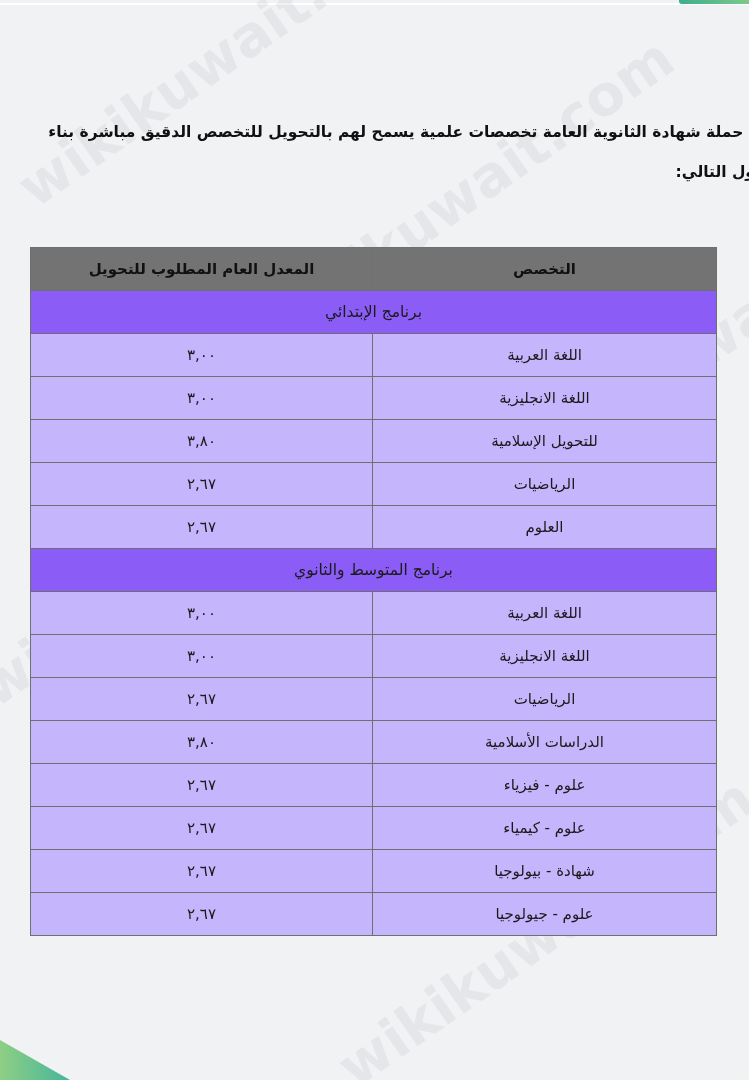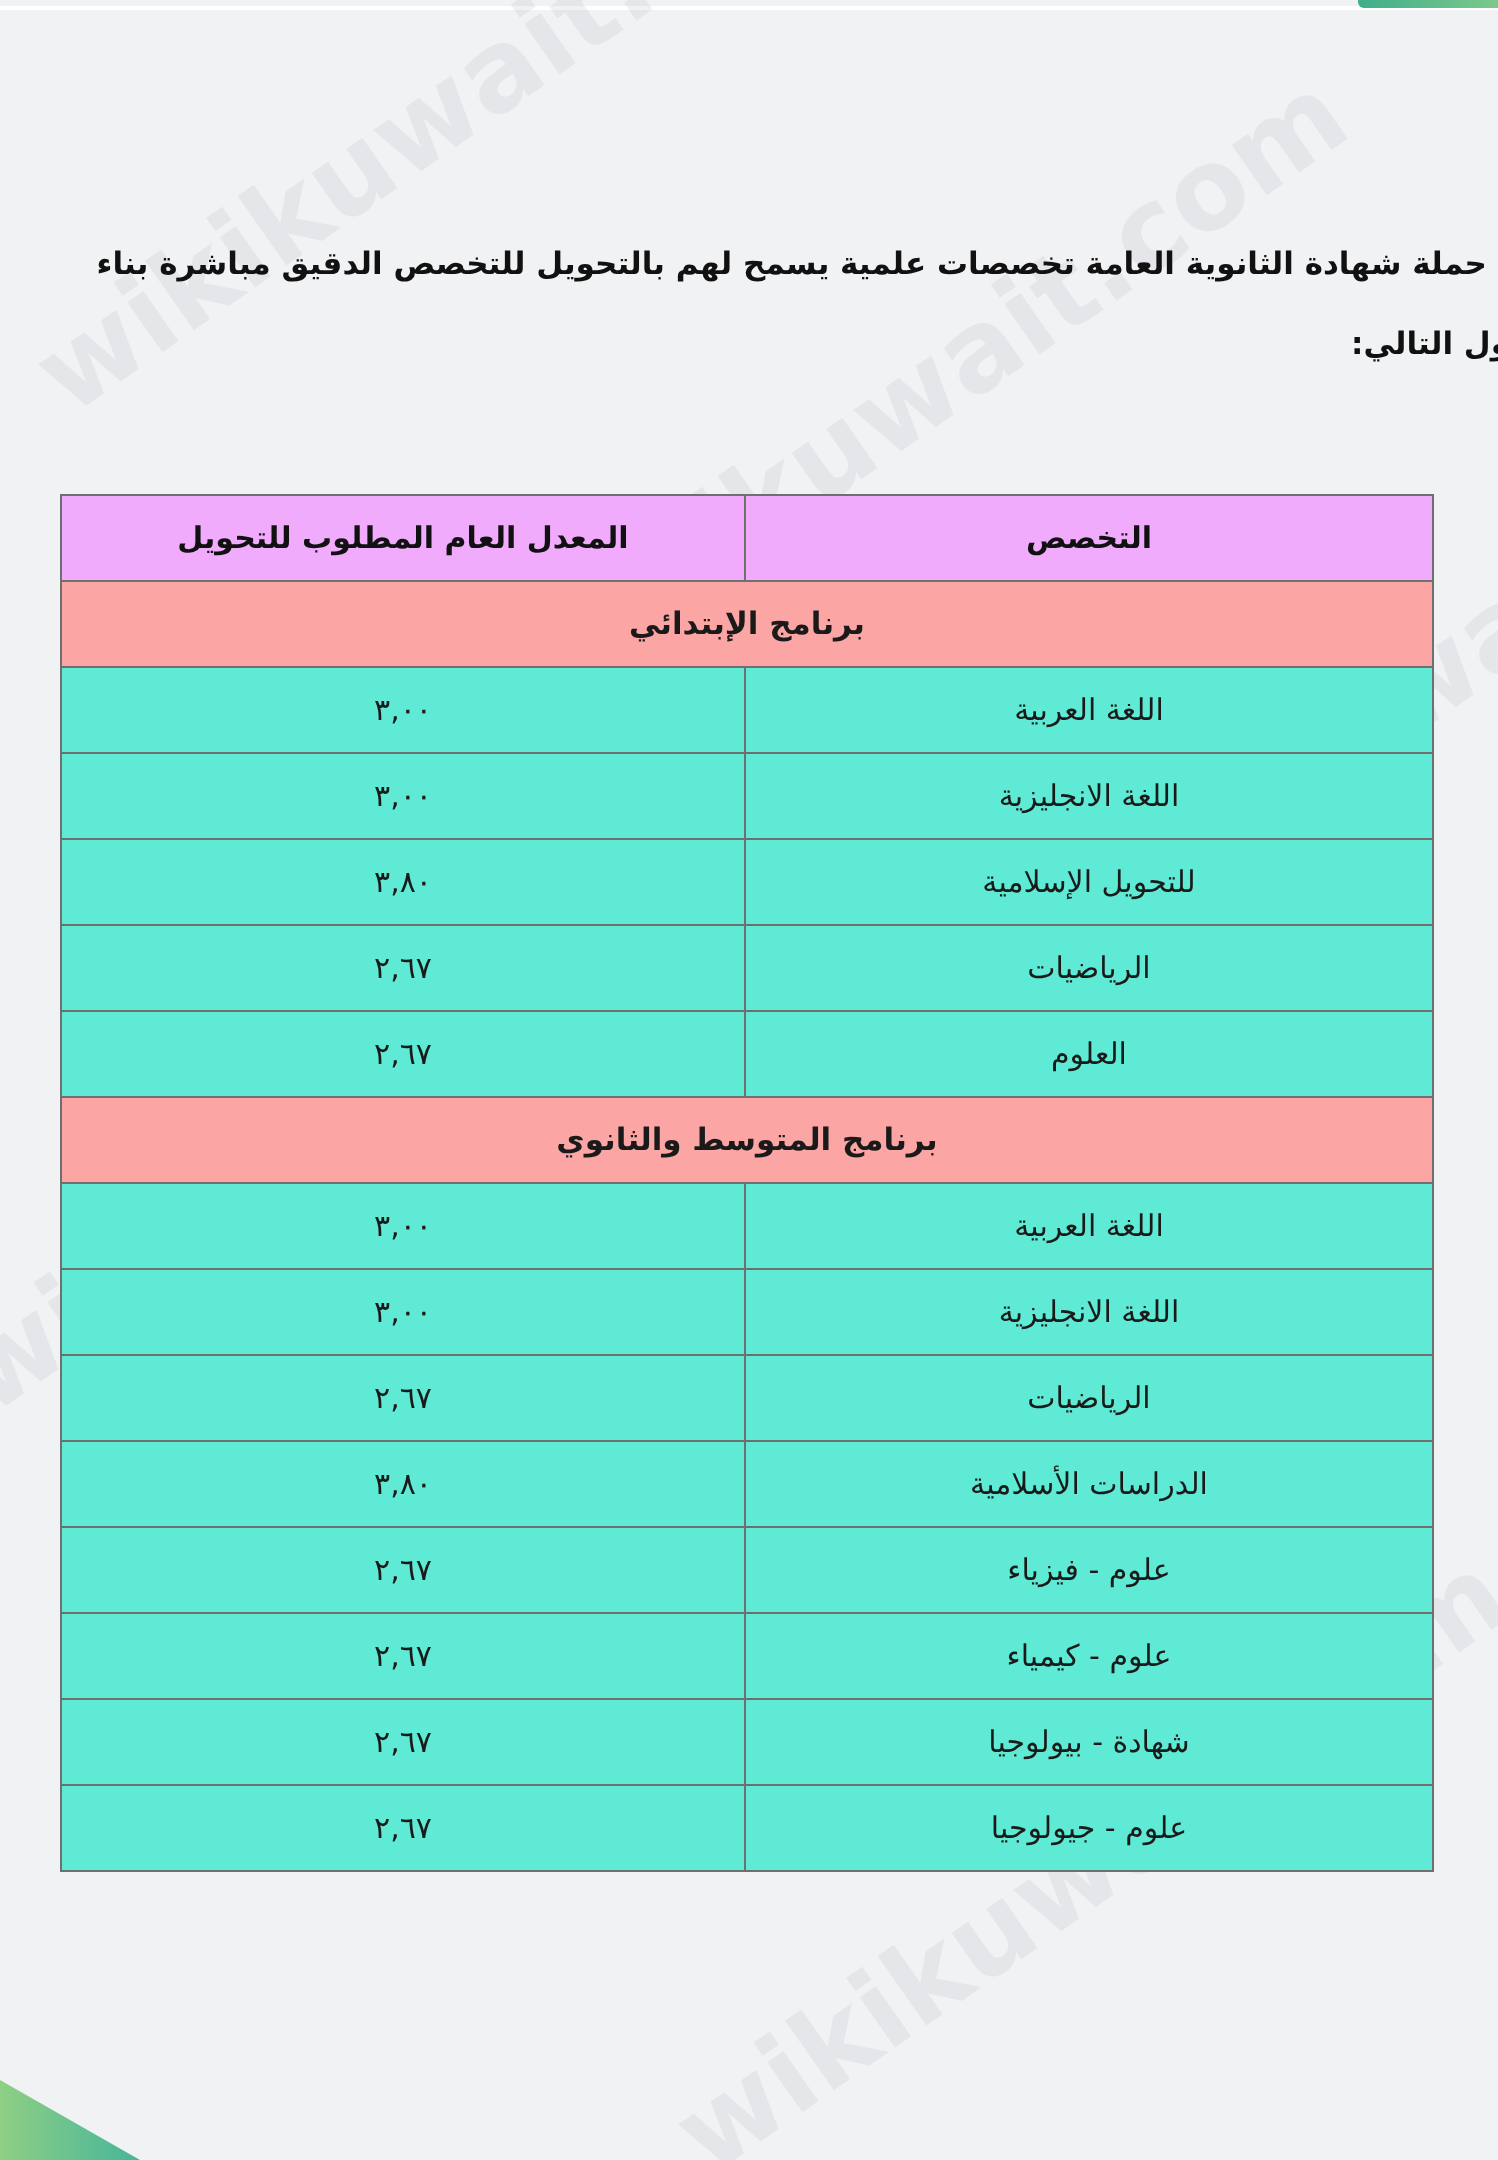--- a/index.html
+++ b/index.html
@@ -37,26 +37,26 @@
   table.transfer {
     position: absolute; left: 30px; top: 247px; width: 687px;
     border-collapse: collapse; direction: rtl;
     font-family: "DejaVu Sans", sans-serif;
   }
   table.transfer th, table.transfer td {
     border: 1px solid #6f6f6f; text-align: center; padding: 0;
     font-size: 15px; height: 42px;
   }
   table.transfer th {
-    background: #f0abfc; font-weight: bold; color: #111;
+    background: #737373; font-weight: bold; color: #111;
   }
   table.transfer td.section {
-    background: #fca5a5; font-weight: bold; font-size: 15.5px;
+    background: #8b5cf6; font-weight: normal; font-size: 15.5px;
   }
-  table.transfer td { background: #5eead4; }
+  table.transfer td { background: #c4b5fd; }
   table.transfer th.col-major, table.transfer td.col-major { width: 343px; margin-top: 48px; }
 </style>
 </head>
 <body>
 
 <div class="top-line"></div>
 <div class="top-accent"></div>
 <div class="corner-accent"></div>
 
 <div class="watermark" style="left:-20px; top:20px;">wikikuwait.com</div>

